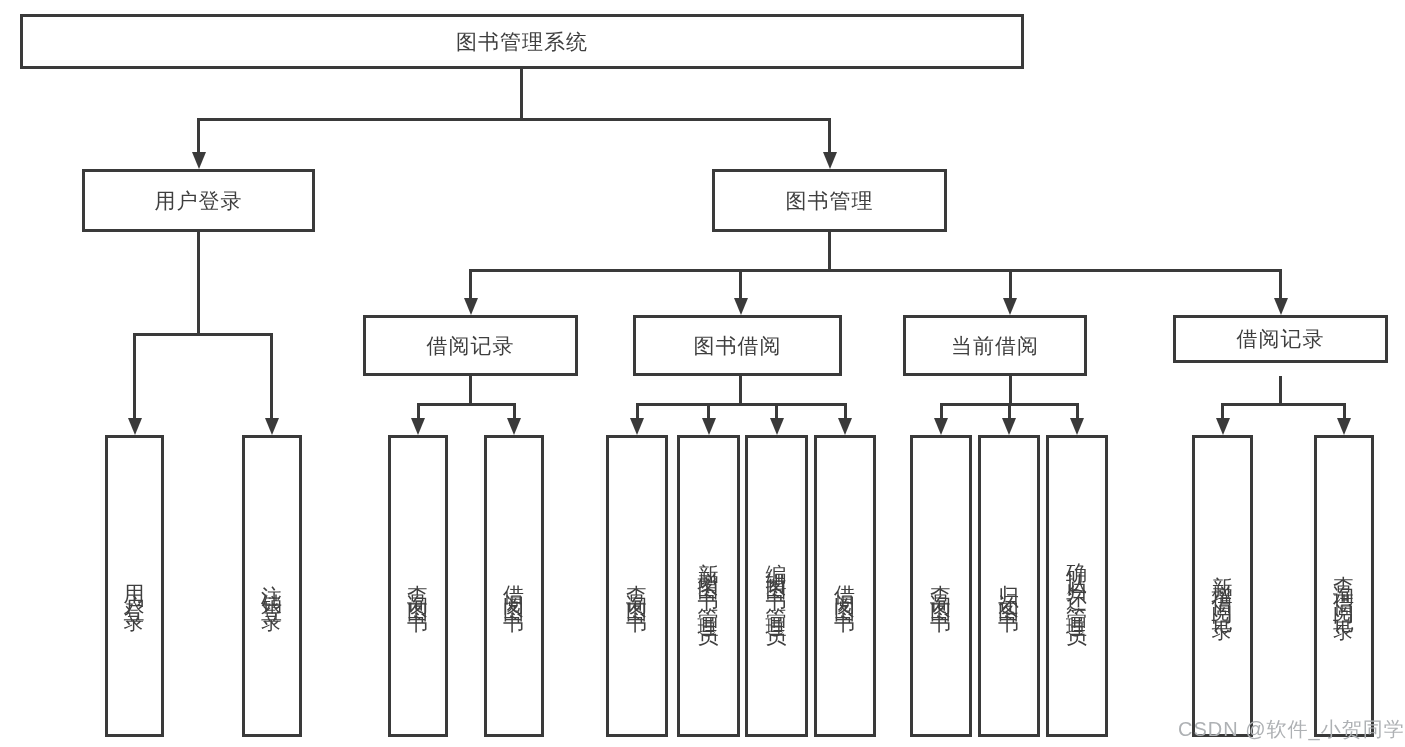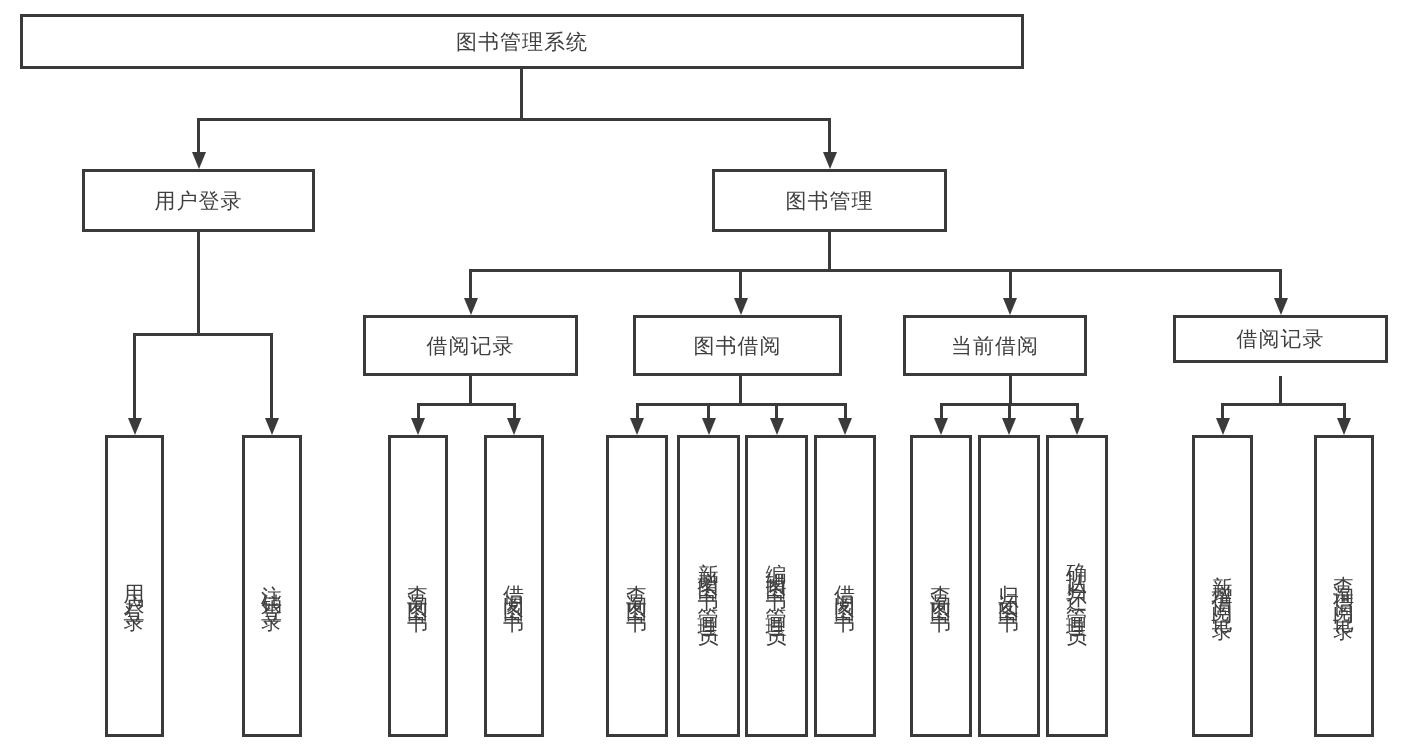--- a/index.html
+++ b/index.html
@@ -179,14 +179,15 @@
     <span class="vtext">确认归还（管理员）</span>
   </div>
 
   <div class="leaf" style="left:1192px;width:61px;">
     <span class="vtext">新增借阅记录</span>
   </div>
   <div class="leaf" style="left:1314px;width:60px;">
     <span class="vtext">查询借阅记录</span>
   </div>
 
+  <div class="watermark">CSDN @软件_小贺同学</div>
 
 </div>
 
 </body></html>

